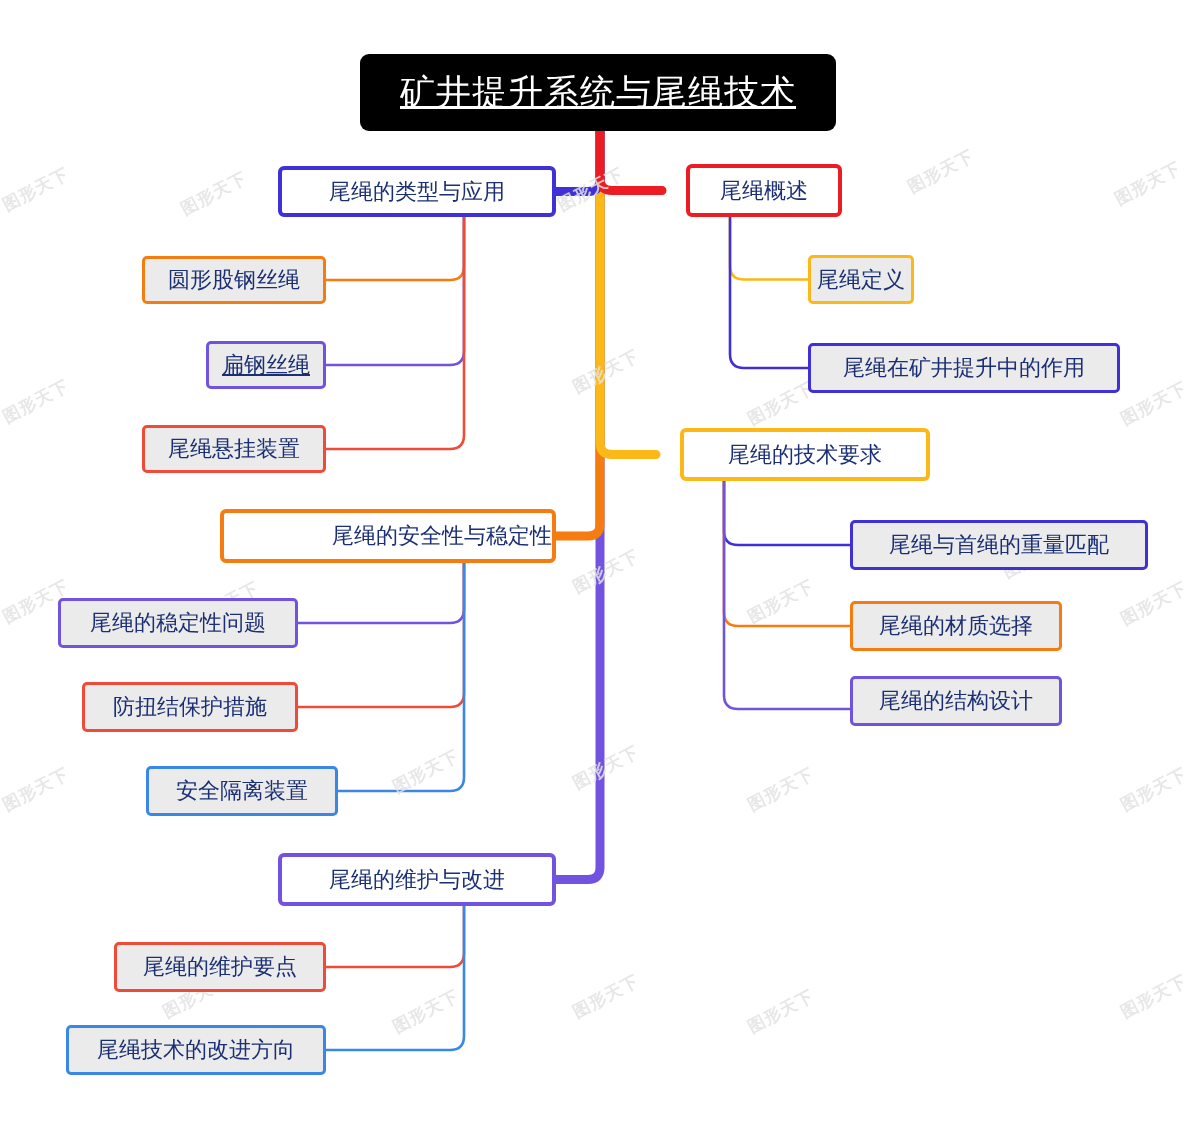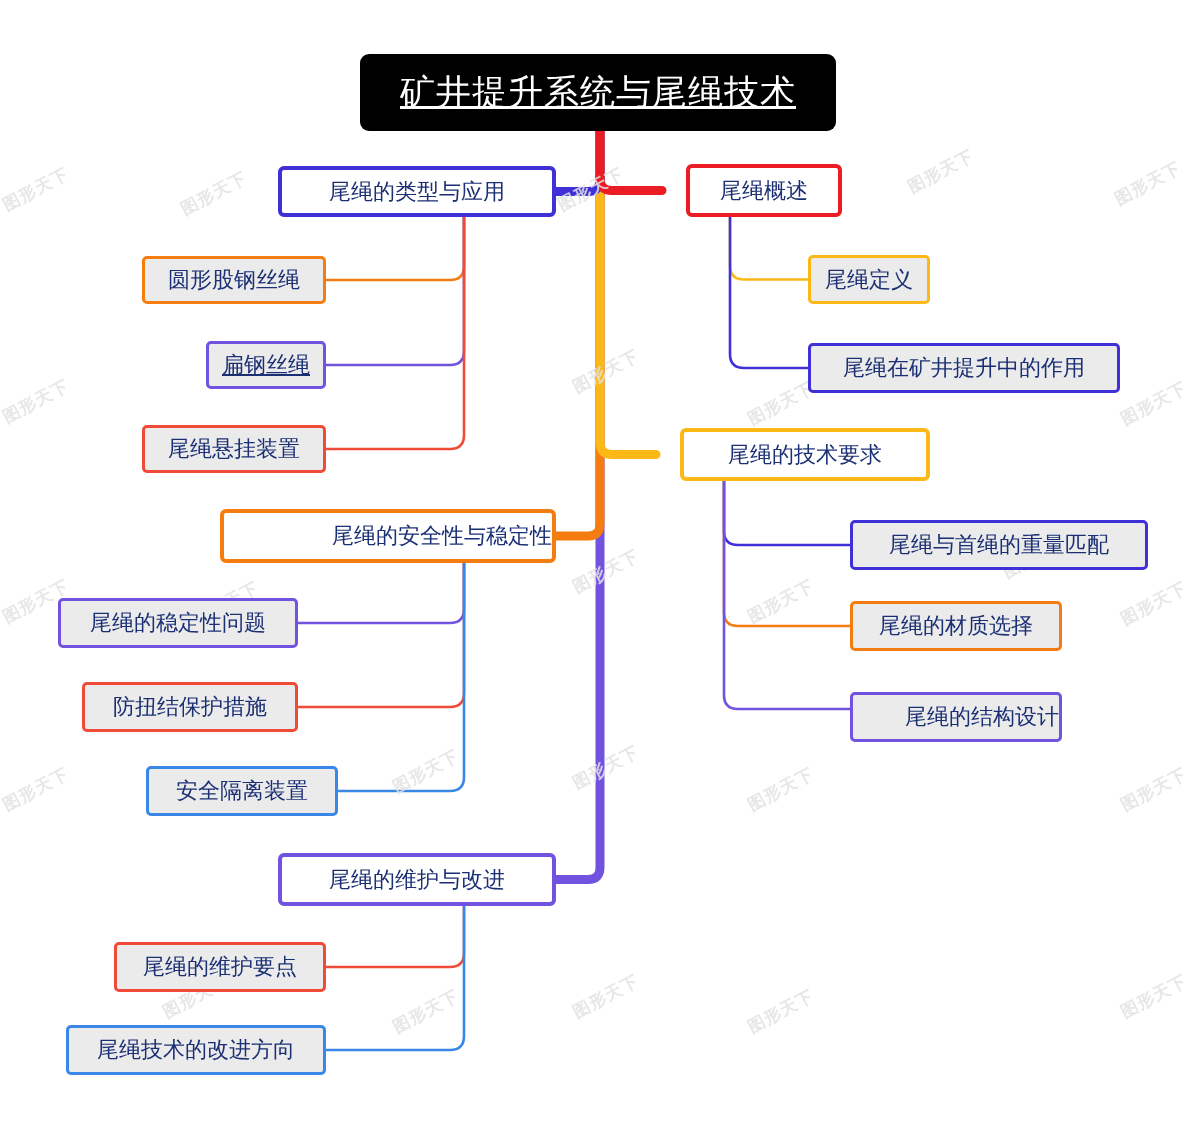--- a/index.html
+++ b/index.html
@@ -132,21 +132,21 @@
       <div class="wm" style="left: 745px; top: 1000px;">图形天下</div>
       <div class="wm" style="left: 1118px; top: 985px;">图形天下</div>
     </div>
   <div id="nodes">
       <div class="node node-root" style="left: 360px; top: 54px; width: 476px; height: 77px;">
         <span>矿井提升系统与尾绳技术</span>
       </div>
       <div class="node node-l1" style="left: 662px; top: 164px; width: 156px; height: 53px; border-color: rgb(236, 28, 36);">
         <span>尾绳概述</span>
       </div>
-      <div class="node node-l2" style="left: 808px; top: 255px; width: 122px; height: 49px; border-color: rgb(252, 184, 23);">
+      <div class="node node-l2" style="left: 808px; top: 255px; width: 106px; height: 49px; border-color: rgb(252, 184, 23);">
         <span>尾绳定义</span>
       </div>
       <div class="node node-l2" style="left: 808px; top: 343px; width: 312px; height: 50px; border-color: rgb(64, 48, 216);">
         <span>尾绳在矿井提升中的作用</span>
       </div>
       <div class="node node-l1" style="left: 254px; top: 166px; width: 278px; height: 51px; border-color: rgb(64, 48, 216);">
         <span>尾绳的类型与应用</span>
       </div>
       <div class="node node-l2" style="left: 142px; top: 256px; width: 184px; height: 48px; border-color: rgb(245, 124, 16);">
         <span>圆形股钢丝绳</span>
@@ -159,21 +159,21 @@
       </div>
       <div class="node node-l1" style="left: 656px; top: 428px; width: 250px; height: 53px; border-color: rgb(252, 184, 23);">
         <span>尾绳的技术要求</span>
       </div>
       <div class="node node-l2" style="left: 850px; top: 520px; width: 298px; height: 50px; border-color: rgb(64, 48, 216);">
         <span>尾绳与首绳的重量匹配</span>
       </div>
       <div class="node node-l2" style="left: 850px; top: 601px; width: 212px; height: 50px; border-color: rgb(245, 124, 16);">
         <span>尾绳的材质选择</span>
       </div>
-      <div class="node node-l2" style="left: 850px; top: 692px; width: 212px; height: 50px; border-color: rgb(114, 83, 224); justify-content: flex-end;">
+      <div class="node node-l2" style="left: 850px; top: 676px; width: 212px; height: 50px; border-color: rgb(114, 83, 224);">
         <span>尾绳的结构设计</span>
       </div>
       <div class="node node-l1" style="left: 196px; top: 509px; width: 336px; height: 54px; border-color: rgb(245, 124, 16); justify-content: flex-end;">
         <span>尾绳的安全性与稳定性</span>
       </div>
       <div class="node node-l2" style="left: 58px; top: 598px; width: 240px; height: 50px; border-color: rgb(114, 83, 224);">
         <span>尾绳的稳定性问题</span>
       </div>
       <div class="node node-l2" style="left: 82px; top: 682px; width: 216px; height: 50px; border-color: rgb(240, 75, 56);">
         <span>防扭结保护措施</span>

